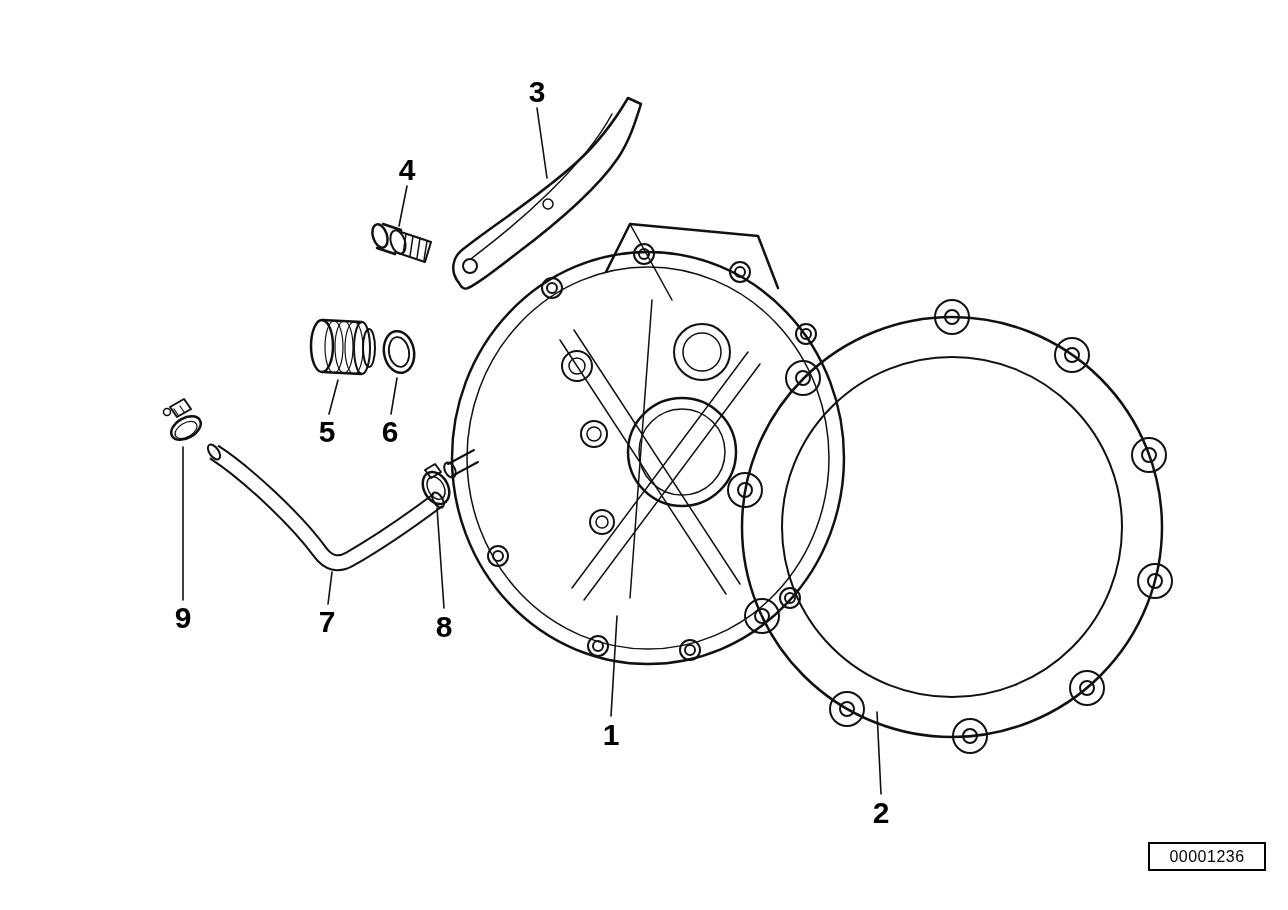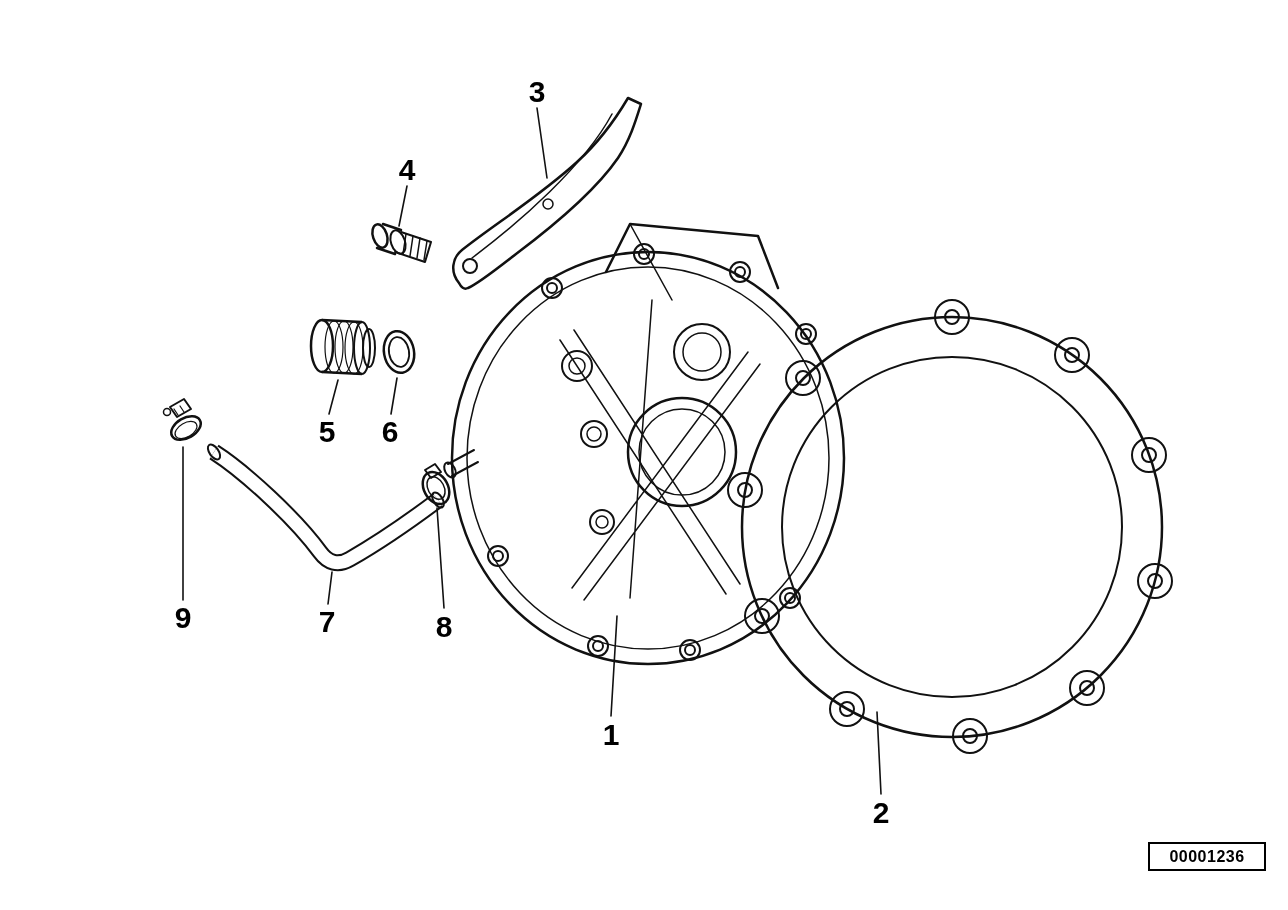--- a/index.html
+++ b/index.html
@@ -36,21 +36,20 @@
     width: 118px;
     height: 29px;
     border: 2px solid #000000;
     box-sizing: border-box;
     display: flex;
     align-items: center;
     justify-content: center;
     font-size: 16px;
     letter-spacing: 0.5px;
     color: #000000;
-    font-weight: bold;
   }
 </style>
 </head>
 <body>
 
 <div id="stage">
 
   <svg id="artwork" width="1288" height="910" viewBox="0 0 1288 910" fill="none" stroke="#111111" stroke-width="2" stroke-linecap="round" stroke-linejoin="round">
 
     <g>

